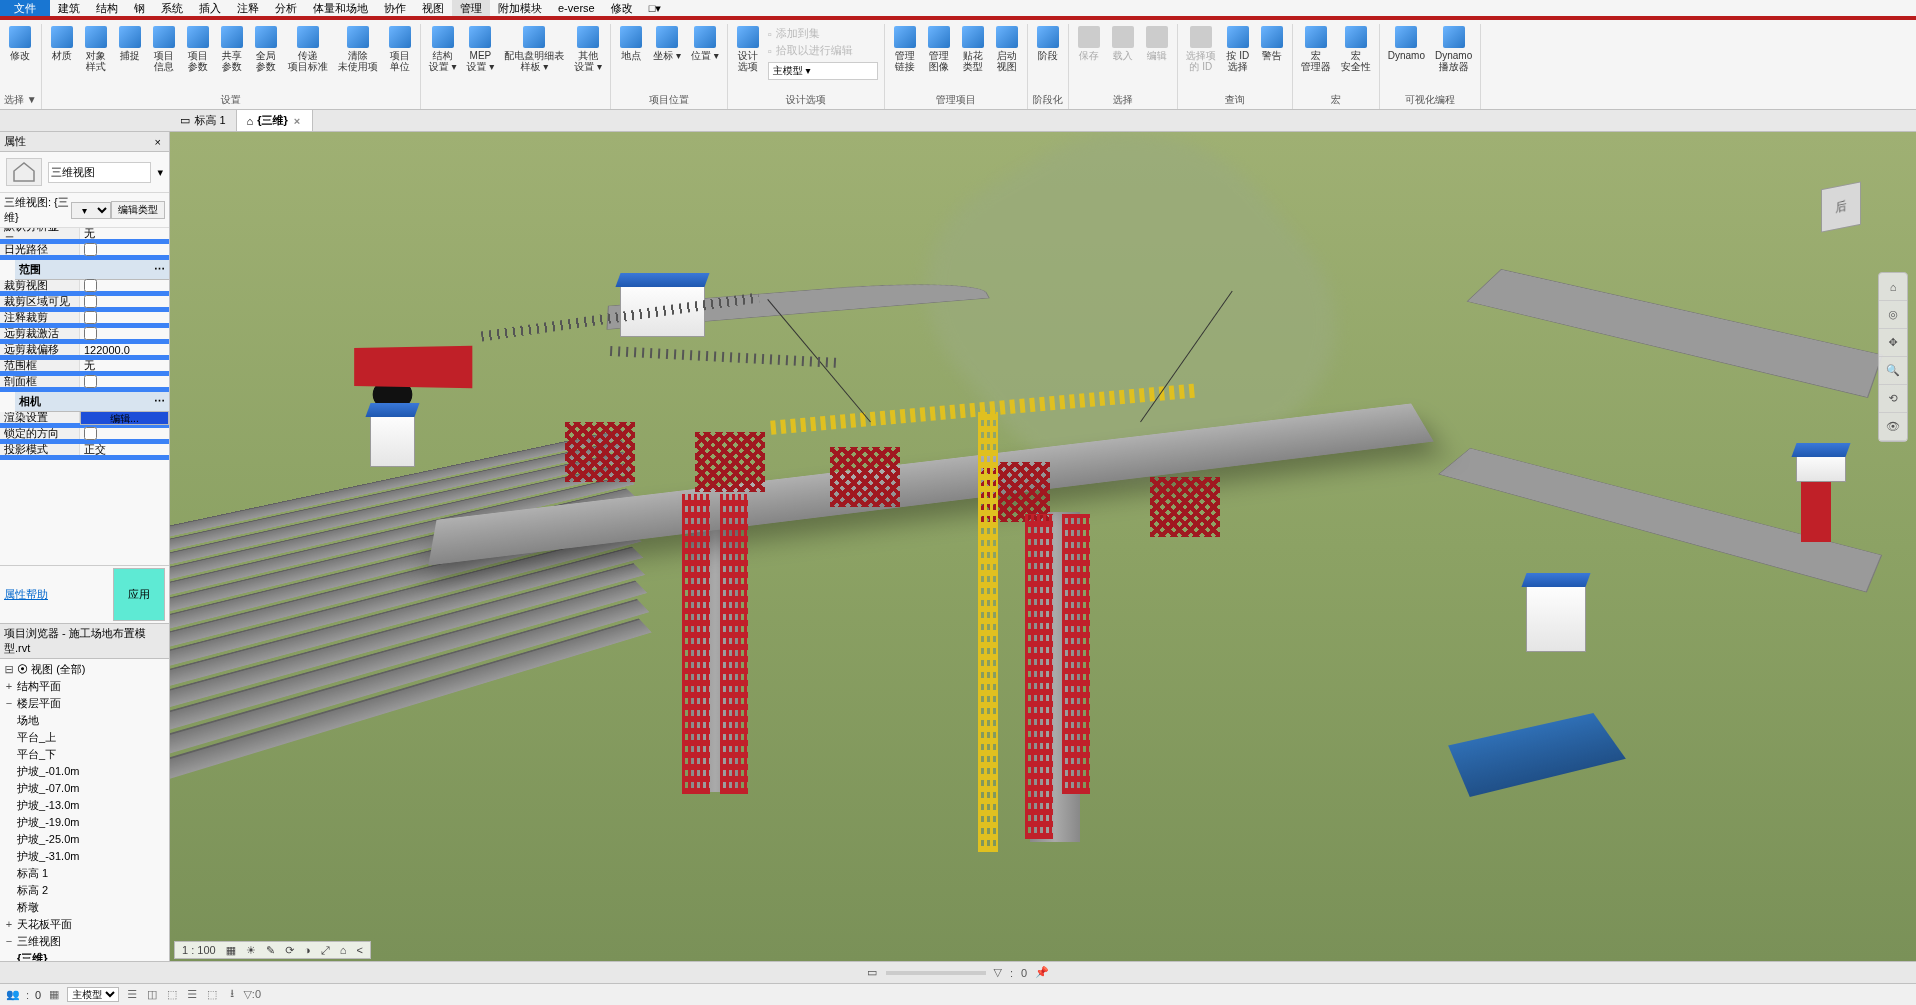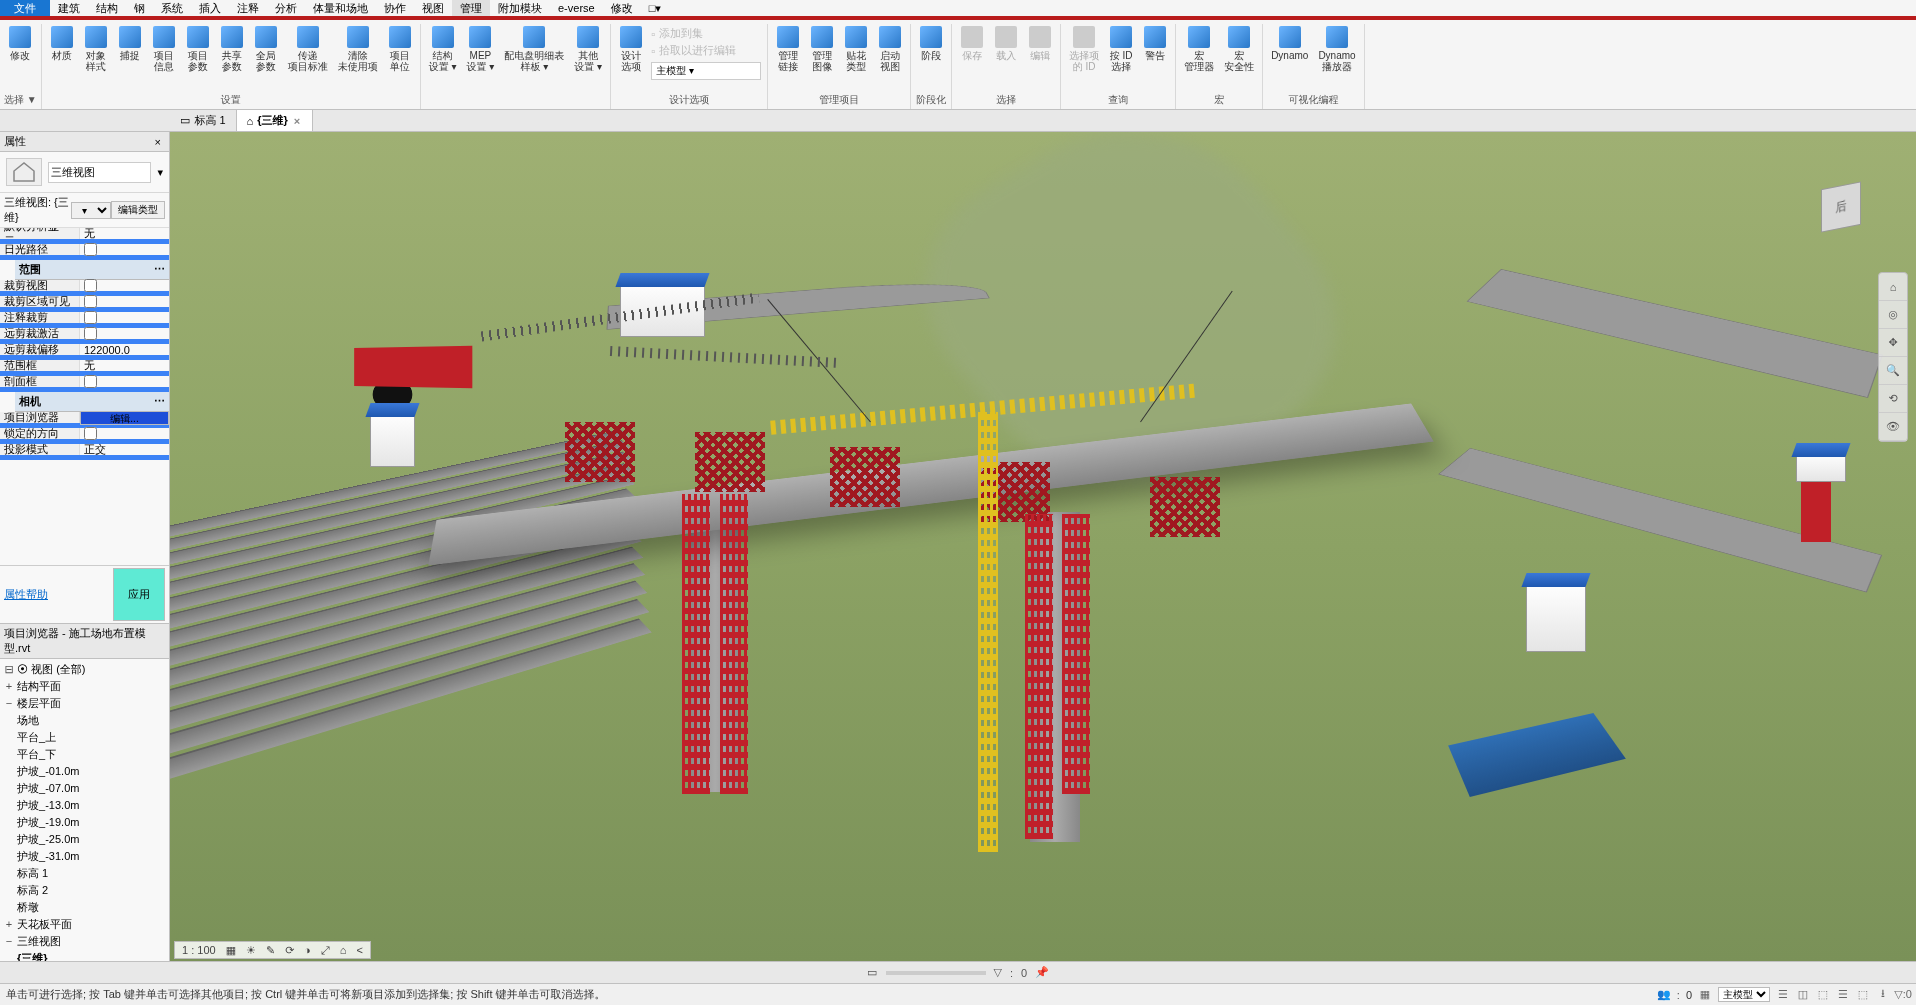--- a/index.html
+++ b/index.html
@@ -245,20 +245,37 @@
           <div class="ribbon-icon"></div>
           <div class="ribbon-btn-label">其他<br>设置 ▾</div>
         </div>
       </div>
       <div class="ribbon-group-label"></div>
     </div>
     <div class="ribbon-group">
       <div class="ribbon-group-content">
         <div class="ribbon-btn">
           <div class="ribbon-icon"></div>
+          <div class="ribbon-btn-label">地点</div>
+        </div>
+        <div class="ribbon-btn">
+          <div class="ribbon-icon"></div>
+          <div class="ribbon-btn-label">坐标 ▾</div>
+        </div>
+        <div class="ribbon-btn">
+          <div class="ribbon-icon"></div>
+          <div class="ribbon-btn-label">位置 ▾</div>
+        </div>
+      </div>
+      <div class="ribbon-group-label">项目位置</div>
+    </div>
+    <div class="ribbon-group">
+      <div class="ribbon-group-content">
+        <div class="ribbon-btn">
+          <div class="ribbon-icon"></div>
           <div class="ribbon-btn-label">设计<br>选项</div>
         </div>
         <div class="ribbon-sub">
           <div class="ribbon-sub-row disabled">
             <span>▫</span>
             <span>添加到集</span>
           </div>
           <div class="ribbon-sub-row disabled">
             <span>▫</span>
             <span>拾取以进行编辑</span>
@@ -445,21 +462,21 @@
           <div class="pname">剖面框</div>
           <div class="pval">
             <input type="checkbox" style="">
           </div>
         </div>
         <div class="prop-section">
           <span>相机</span>
           <span>⋯</span>
         </div>
         <div class="prop-row">
-          <div class="pname">项目浏览器</div>
+          <div class="pname">渲染设置</div>
           <div class="pval btnval">
             <button>编辑...</button>
           </div>
         </div>
         <div class="prop-row">
           <div class="pname">锁定的方向</div>
           <div class="pval">
             <input type="checkbox" style="">
           </div>
         </div>
@@ -607,21 +624,20 @@
     <span class="slider"></span>
     <span>▽</span>
     <span style="color:#555">:</span>
       <span>0</span>
     <span>📌</span>
   </div>
   <div></div>
 </div>
 
 <div class="statusbar">
-  <div class="left">单击可进行选择; 按 Tab 键并单击可选择其他项目; 按 Ctrl 键并单击可将新项目添加到选择集; 按 Shift 键并单击可取消选择。</div>
   <div class="right">
     <span class="sb-icon">👥</span>
     <span style="color:#555">:</span>
       <span>0</span>
     <span class="sb-icon">▦</span>
     <select><option>主模型</option></select>
     <span class="sb-icon">☰</span>
     <span class="sb-icon">◫</span>
     <span class="sb-icon">⬚</span>
     <span class="sb-icon">☰</span>

